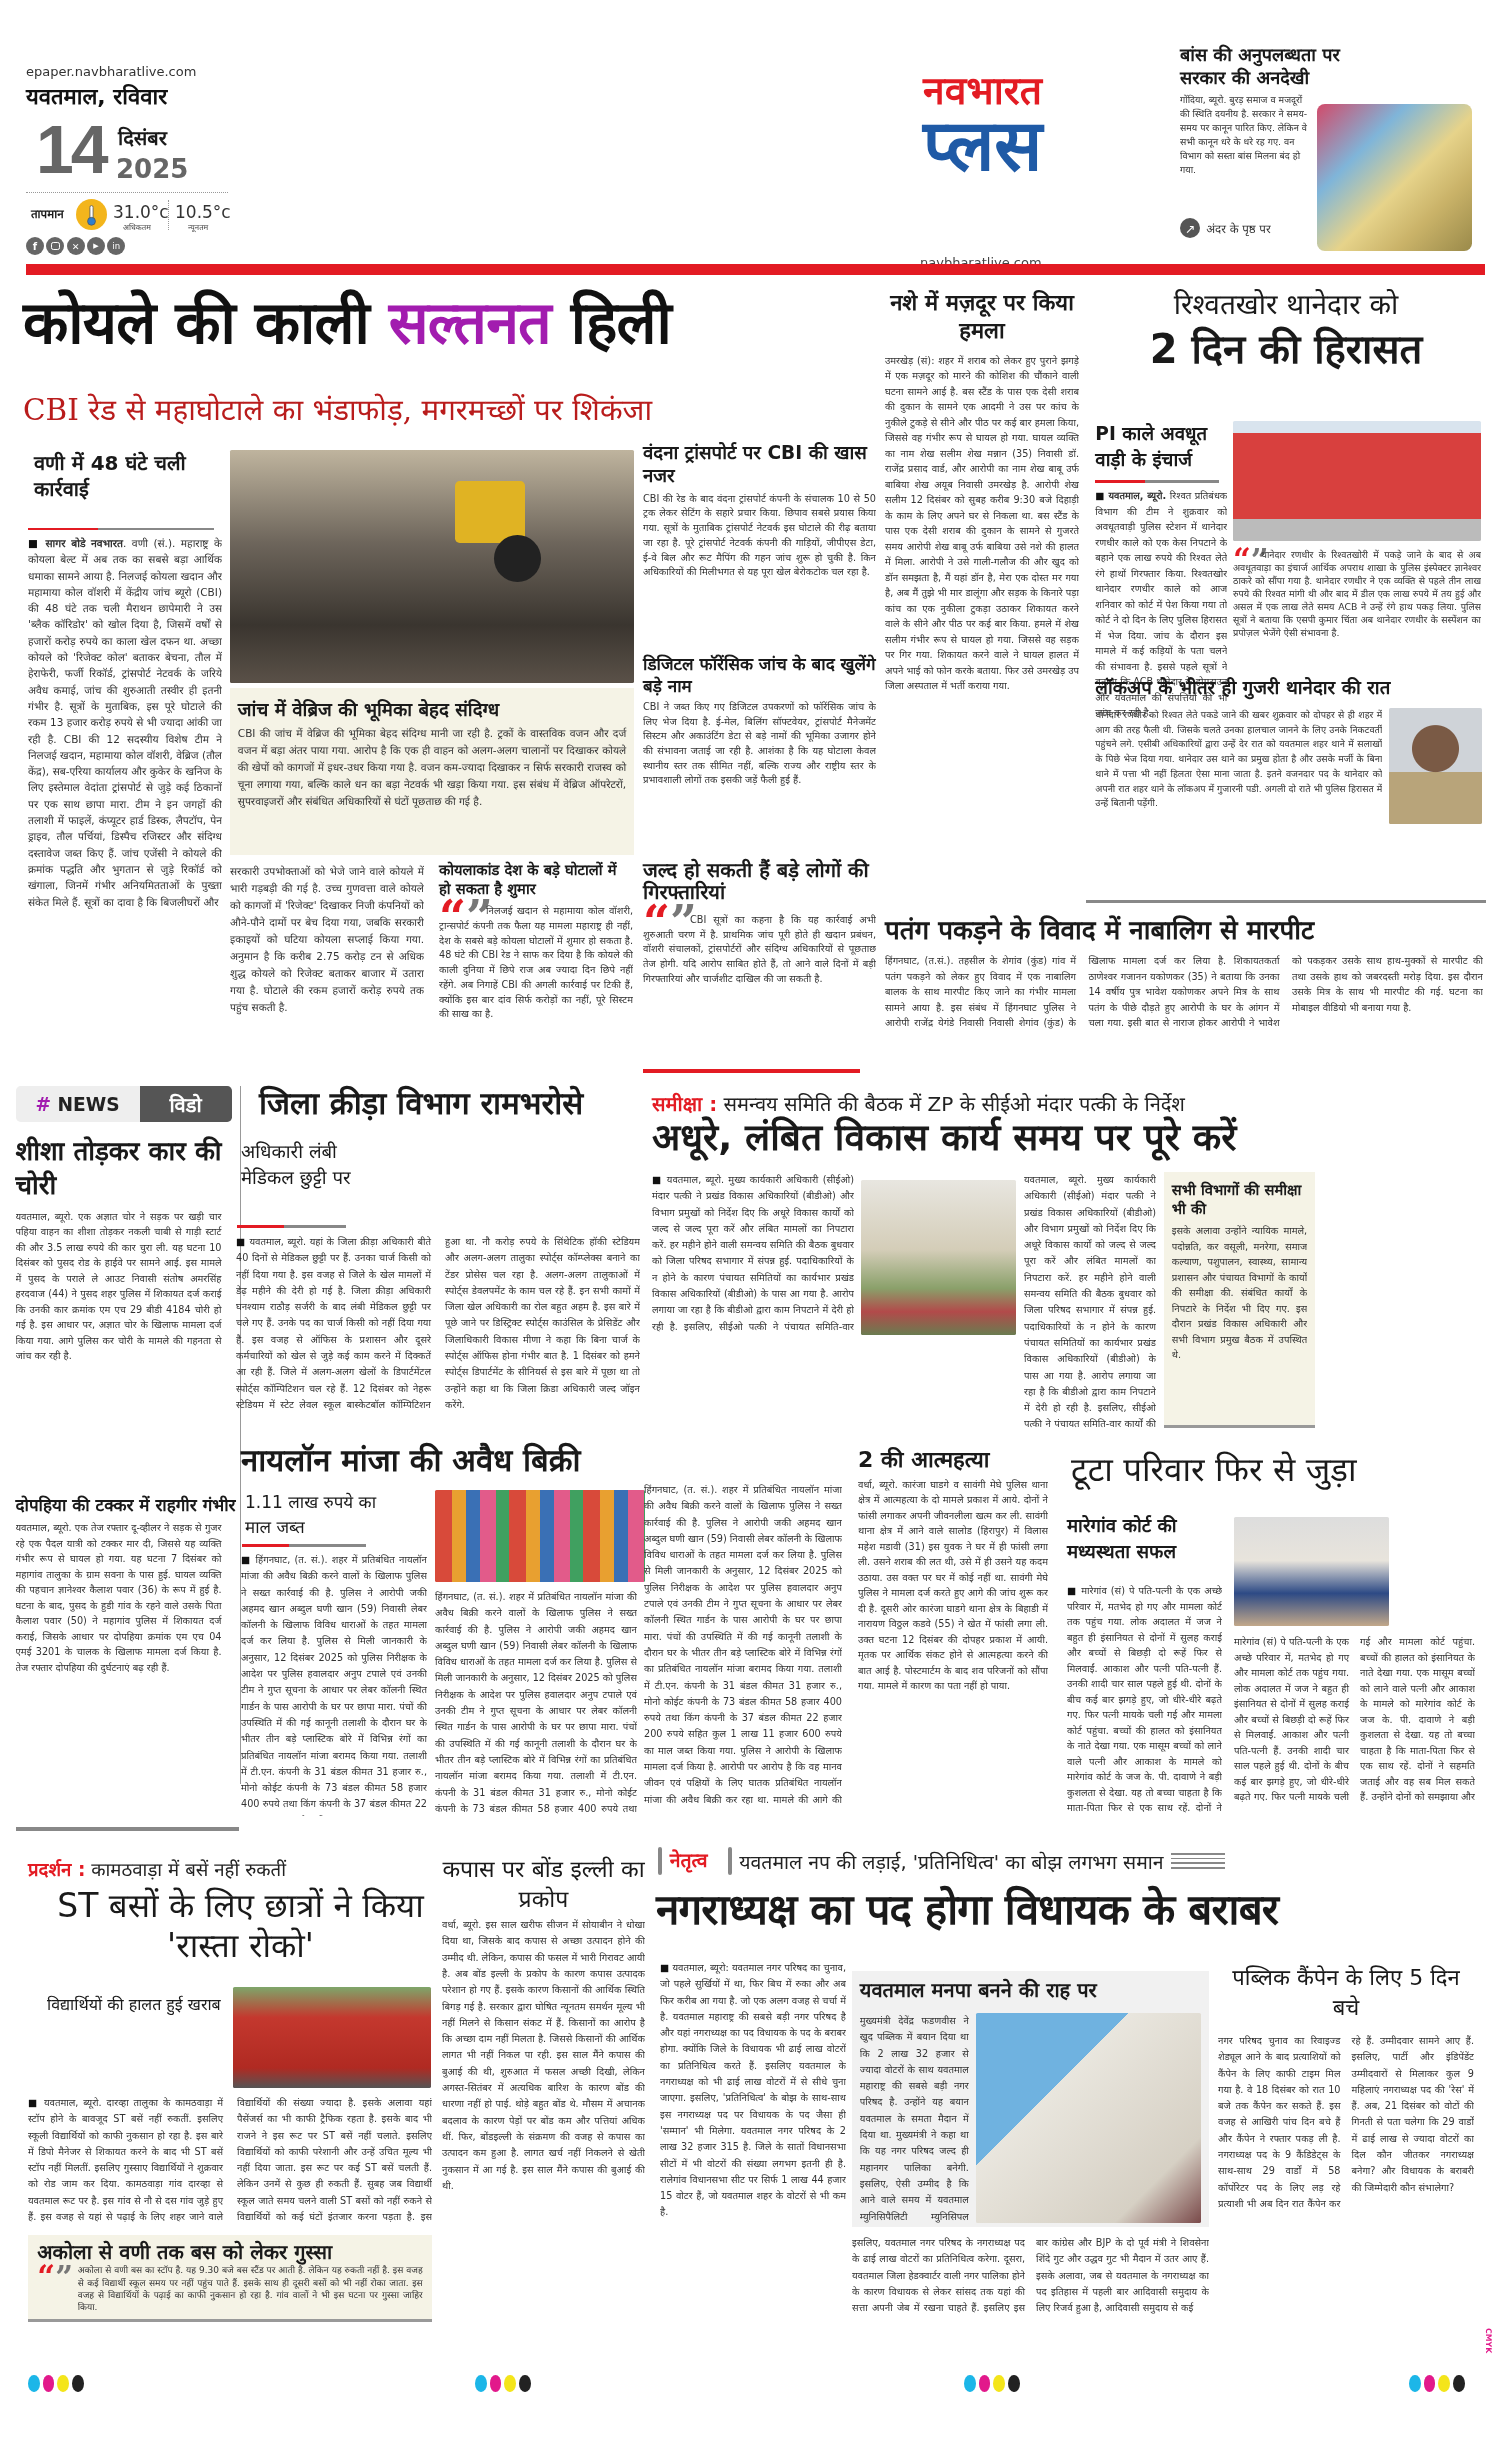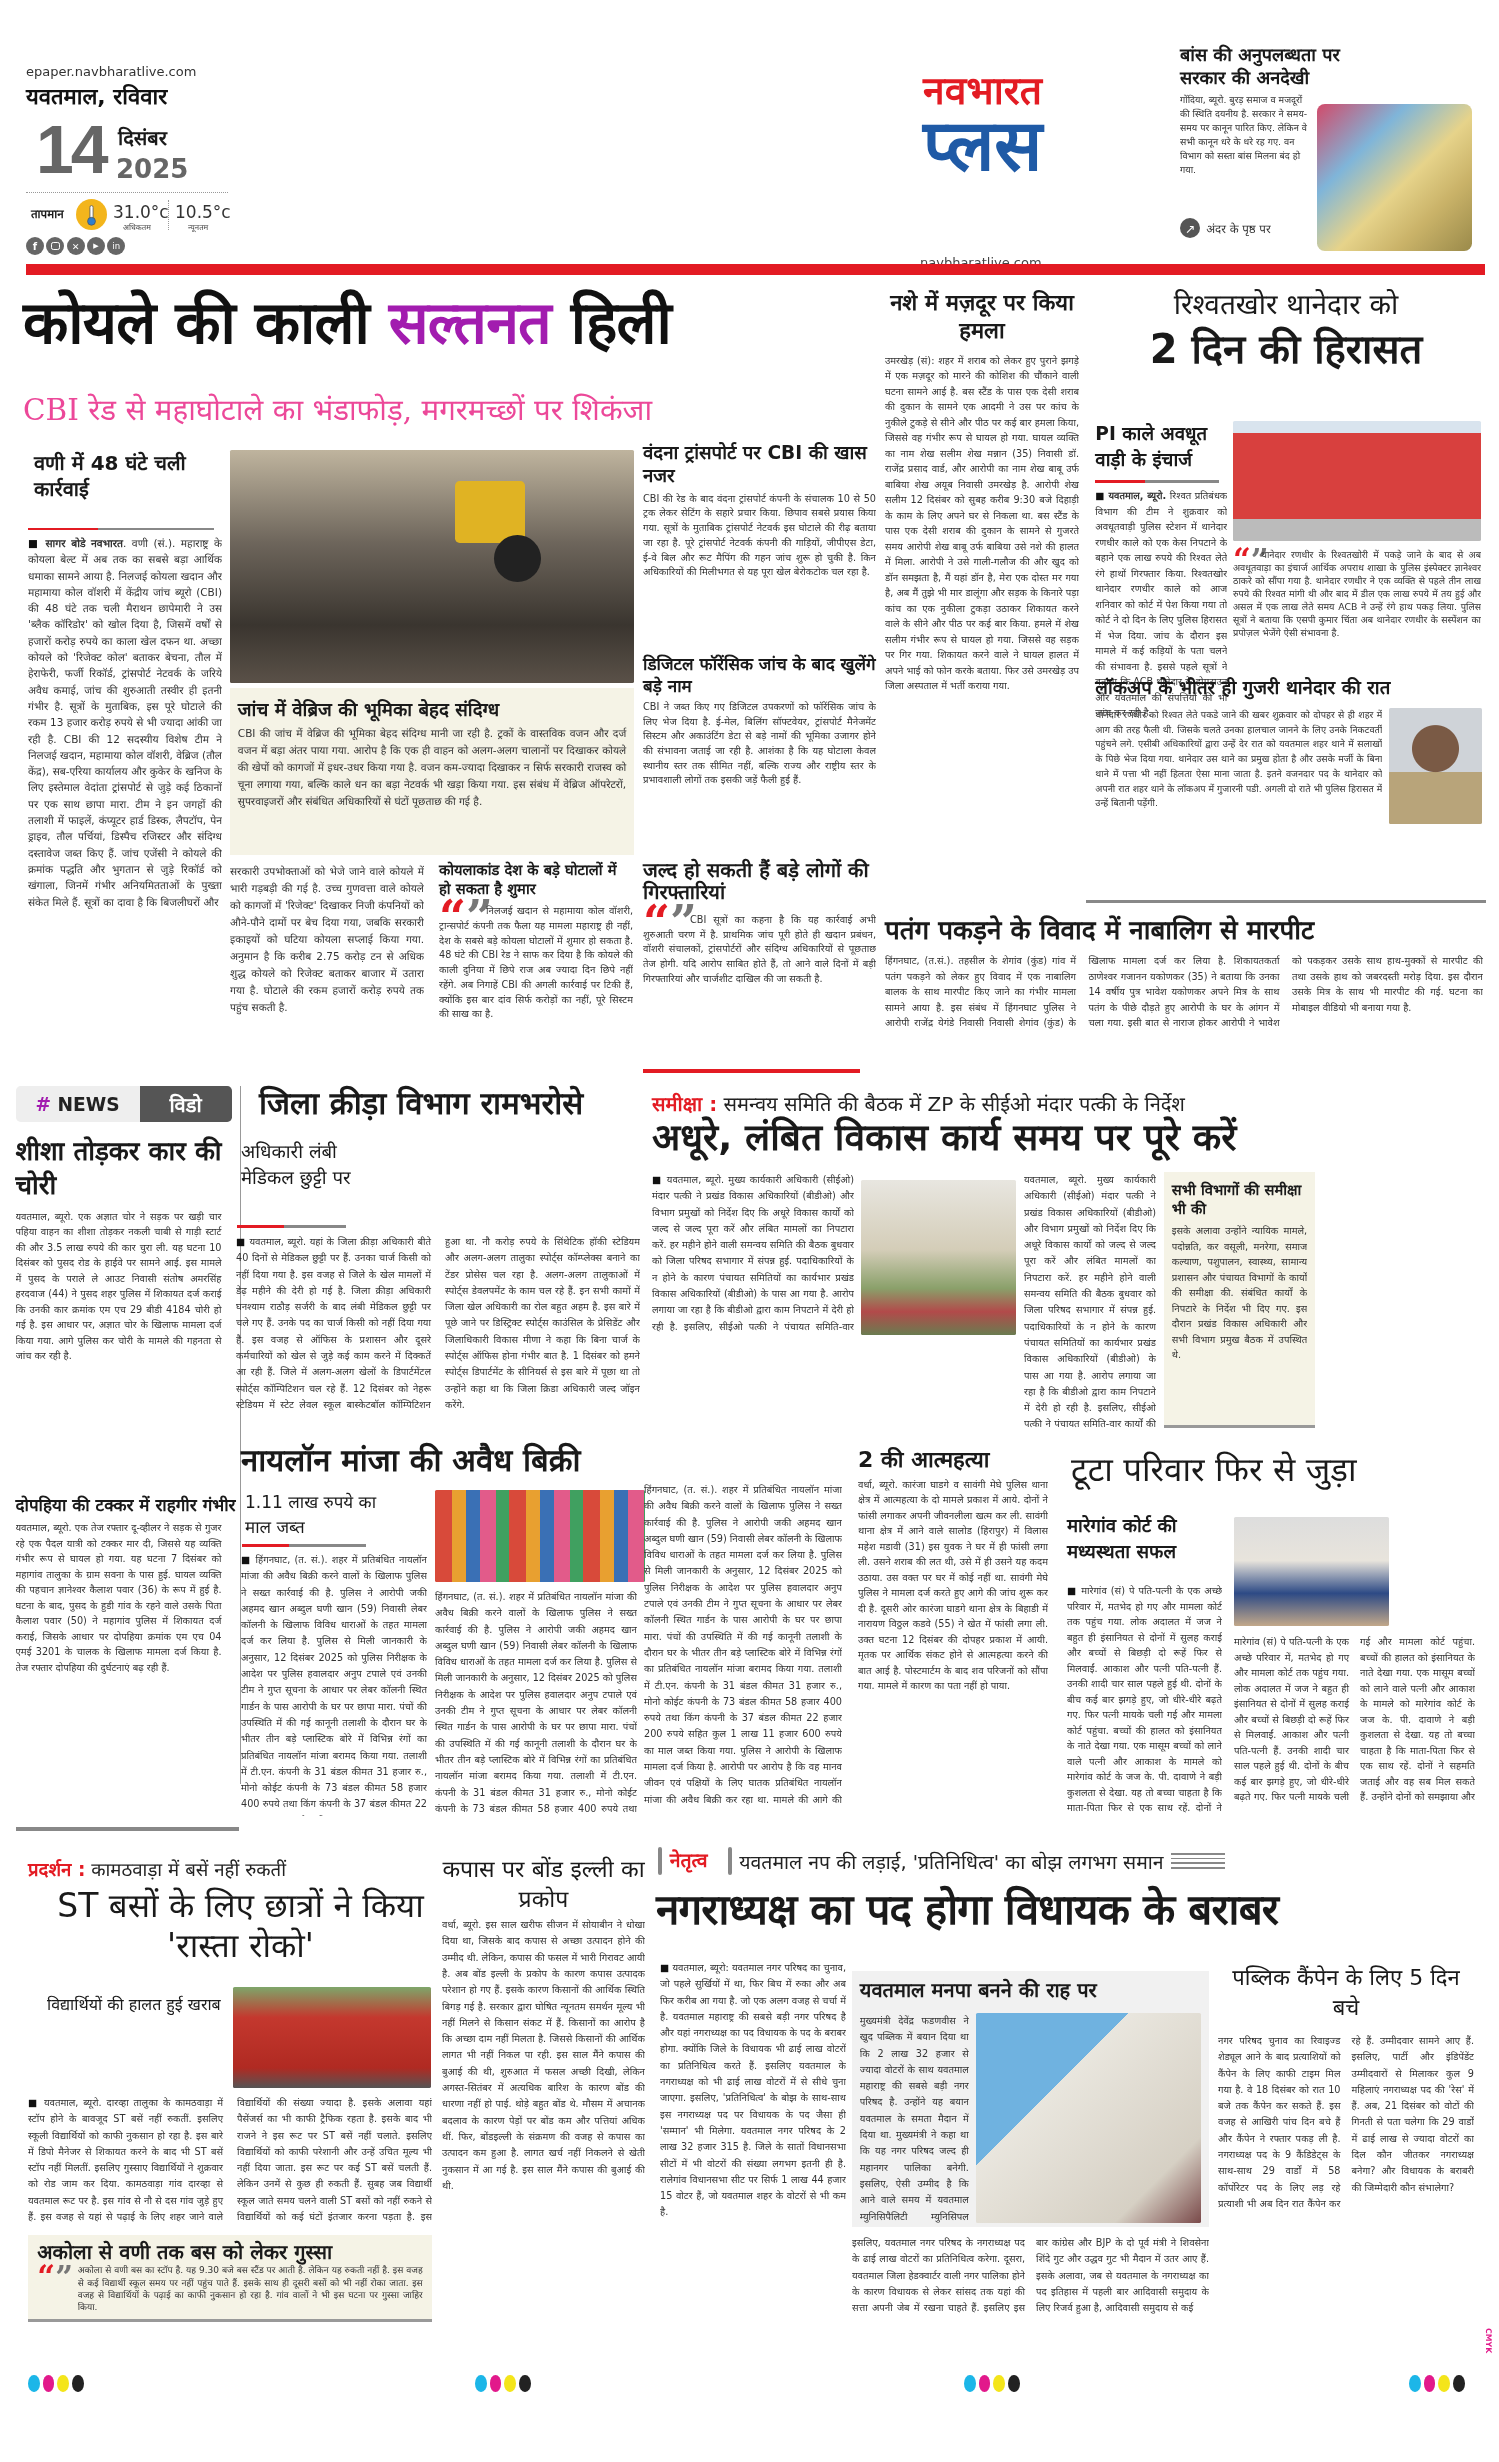--- a/index.html
+++ b/index.html
@@ -63,21 +63,21 @@
       <span style="width:20px;height:20px;border-radius:50%;background:#555;color:#fff;font-size:12.4px;display:flex;align-items:center;justify-content:center;">↗</span>
       <span style="font-size:11.6px;color:#333;">अंदर के पृष्ठ पर</span>
     </div>
   </div>
   <div class="abs redbar" style="left:26px;top:264px;width:1459px;height:11px;"></div>
 </div>
 
 <div class="abs" style="left:23px;top:293px;font-size:59px;font-weight:bold;color:#111;line-height:1;letter-spacing:-0.8px;">
   <span>कोयले की काली </span><span class="red">सल्तनत</span><span> हिली</span>
 </div>
-<div class="abs serif" style="left:23px;top:388px;font-size:29.5px;color:#ec4899;">CBI रेड से महाघोटाले का भंडाफोड़, मगरमच्छों पर शिकंजा</div>
+<div class="abs serif" style="left:23px;top:388px;font-size:29.5px;color:#b91c1c;">CBI रेड से महाघोटाले का भंडाफोड़, मगरमच्छों पर शिकंजा</div>
 
 <div class="abs hd" style="left:34px;top:450px;width:171px;font-size:20px;line-height:26px;">वणी में 48 घंटे चली कार्रवाई</div>
 <div class="abs" style="left:28px;top:528px;width:186px;height:2.3px;display:flex;">
     <span class="redbar" style="width:70px"></span>
     <span class="graybar" style="flex:1"></span>
   </div>
 <div class="abs body sq" style="left:28px;top:535px;width:194px;height:497px;overflow:hidden;font-size:10.5px;line-height:16.3px;">
   <b>सागर बोडे</b> <b>नवभारत</b>. <span>वणी (सं.). महाराष्ट्र के कोयला बेल्ट में अब तक का सबसे बड़ा आर्थिक धमाका सामने आया है. निलजई कोयला खदान और महामाया कोल वॉशरी में केंद्रीय जांच ब्यूरो (CBI) की 48 घंटे तक चली मैराथन छापेमारी ने उस 'ब्लैक कॉरिडोर' को खोल दिया है, जिसमें वर्षों से हजारों करोड़ रुपये का काला खेल दफन था. अच्छा कोयले को 'रिजेक्ट कोल' बताकर बेचना, तौल में हेराफेरी, फर्जी रिकॉर्ड, ट्रांसपोर्ट नेटवर्क के जरिये अवैध कमाई, जांच की शुरुआती तस्वीर ही इतनी गंभीर है. सूत्रों के मुताबिक, इस पूरे घोटाले की रकम 13 हजार करोड़ रुपये से भी ज्यादा आंकी जा रही है. CBI की 12 सदस्यीय विशेष टीम ने निलजई खदान, महामाया कोल वॉशरी, वेब्रिज (तौल केंद्र), सब-एरिया कार्यालय और कुकेर के खनिज के लिए इस्तेमाल वेदांता ट्रांसपोर्ट से जुड़े कई ठिकानों पर एक साथ छापा मारा. टीम ने इन जगहों की तलाशी में फाइलें, कंप्यूटर हार्ड डिस्क, लैपटॉप, पेन ड्राइव, तौल पर्चियां, डिस्पैच रजिस्टर और संदिग्ध दस्तावेज जब्त किए हैं. जांच एजेंसी ने कोयले की क्रमांक पद्धति और भुगतान से जुड़े रिकॉर्ड को खंगाला, जिनमें गंभीर अनियमितताओं के पुख्ता संकेत मिले हैं. सूत्रों का दावा है कि बिजलीघरों और</span>
 </div>
 

